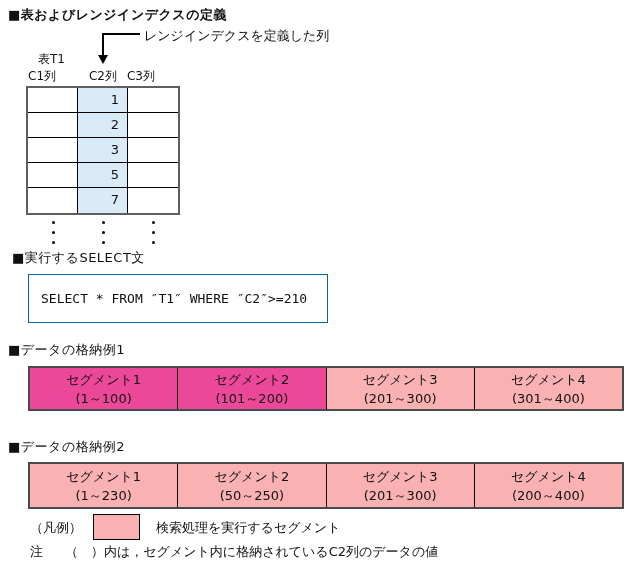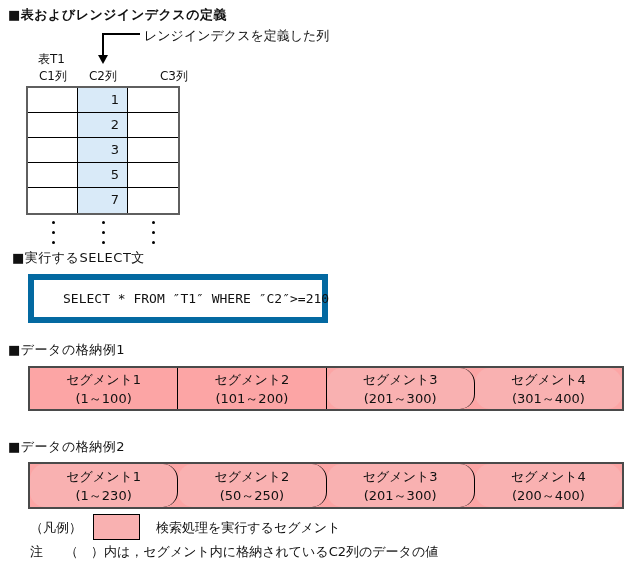--- a/index.html
+++ b/index.html
@@ -28,35 +28,35 @@
   .dtable .tcell:last-child{border-right:none;}
   .dtable .c2{background:var(--highlight_blue,#d9eaf8);text-align:right;padding-right:8px;line-height:24px;font-size:13px;}
   .colhead{font-size:12px;white-space:nowrap;}
 
   
   .vdots{display:flex;flex-direction:column;align-items:center;gap:7px;}
   .vdots i{width:3px;height:3px;border-radius:50%;background:#000;display:block;}
 
   
   .sqlbox{
-    width:300px;height:49px;border:6px solid #0369a1;box-sizing:border-box;
-    display:flex;align-items:center;padding-left:29px;
+    width:300px;height:49px;border:1px solid #0369a1;box-sizing:border-box;
+    display:flex;align-items:center;padding-left:12px;
   }
   .sqltext{font-family:"DejaVu Sans Mono","Liberation Mono",monospace;font-size:13px;white-space:pre;}
 
   
   .segrow{
-    width:596px;box-sizing:border-box;border:2px solid #4a4a4a;display:flex;background:#fca5a5;
+    width:596px;box-sizing:border-box;border:2px solid #4a4a4a;display:flex;background:#ec4899;
   }
   .seg{
     flex:1 1 0;border-right:1.5px solid #000;display:flex;flex-direction:column;
     align-items:center;justify-content:center;gap:2px;padding:4px 0;
   }
   .seg:last-child{border-right:none;text-align:center;}
-  .seg.hl{background:var(--highlight_pink,#f9b1b1);border-radius:15px;}
+  .seg.hl{background:var(--highlight_pink,#f9b1b1);}
   .seg .nm,.seg .rg{font-size:13px;line-height:17px;white-space:nowrap;}
 
   
   .swatch{width:47px;height:26px;box-sizing:border-box;border:1.5px solid #000;background:var(--highlight_pink,#f9b1b1);}
   .note-line{white-space:nowrap;font-size:13px;}
 </style>
 </head>
 <body>
 
 <div class="page">
@@ -64,23 +64,23 @@
   <div class="abs heading" style="left:8px;top:6px;font-weight:bold;">■表およびレンジインデクスの定義</div>
 
   <div class="abs" style="left:102px;top:33px;">
     <div class="arrow-h abs" style="left:2px;top:0;"></div>
     <div class="arrow-v abs" style="left:0;top:0;"></div>
     <div class="arrow-head abs" style="left:-4px;top:22px;"></div>
   </div>
   <div class="abs arrow-label" style="left:144px;top:27px;">レンジインデクスを定義した列</div>
 
   <div class="abs" style="left:22px;top:51px;font-size:12px;margin-left:16px;">表T1</div>
-  <div class="abs colhead" style="left:28px;top:68px;width:50px;text-align:center;">C1列</div>
+  <div class="abs colhead" style="left:28px;top:68px;width:50px;text-align:left;">C1列</div>
   <div class="abs colhead" style="left:78px;top:68px;width:50px;text-align:center;">C2列</div>
-  <div class="abs colhead" style="left:138px;top:68px;width:50px;text-align:right;">C3列</div>
+  <div class="abs colhead" style="left:116px;top:68px;width:50px;text-align:center;">C3列</div>
 
   <div class="abs dtable" style="left:26px;top:86px;">
     <div class="trow">
       <div class="tcell"></div>
       <div class="tcell c2">1</div>
       <div class="tcell"></div>
     </div>
     <div class="trow">
       <div class="tcell"></div>
       <div class="tcell c2">2</div>

